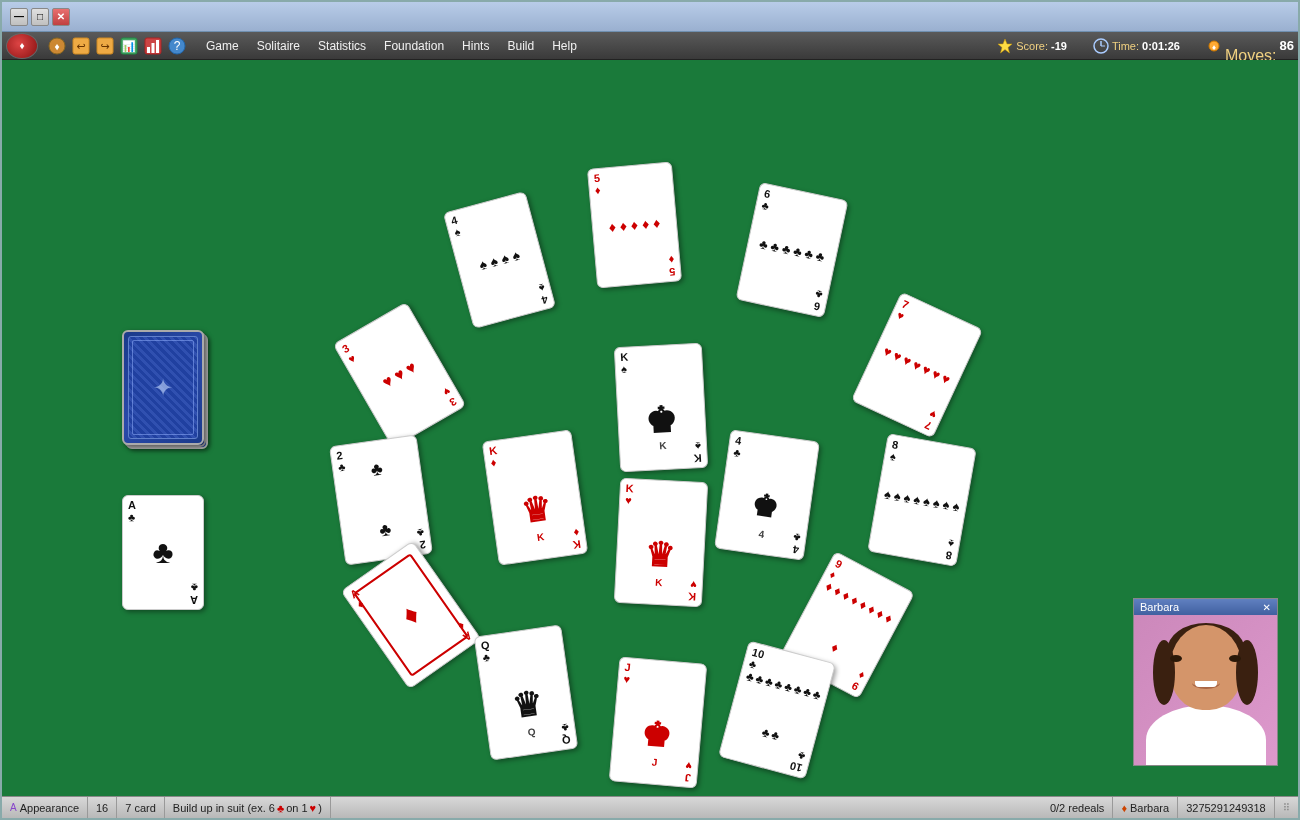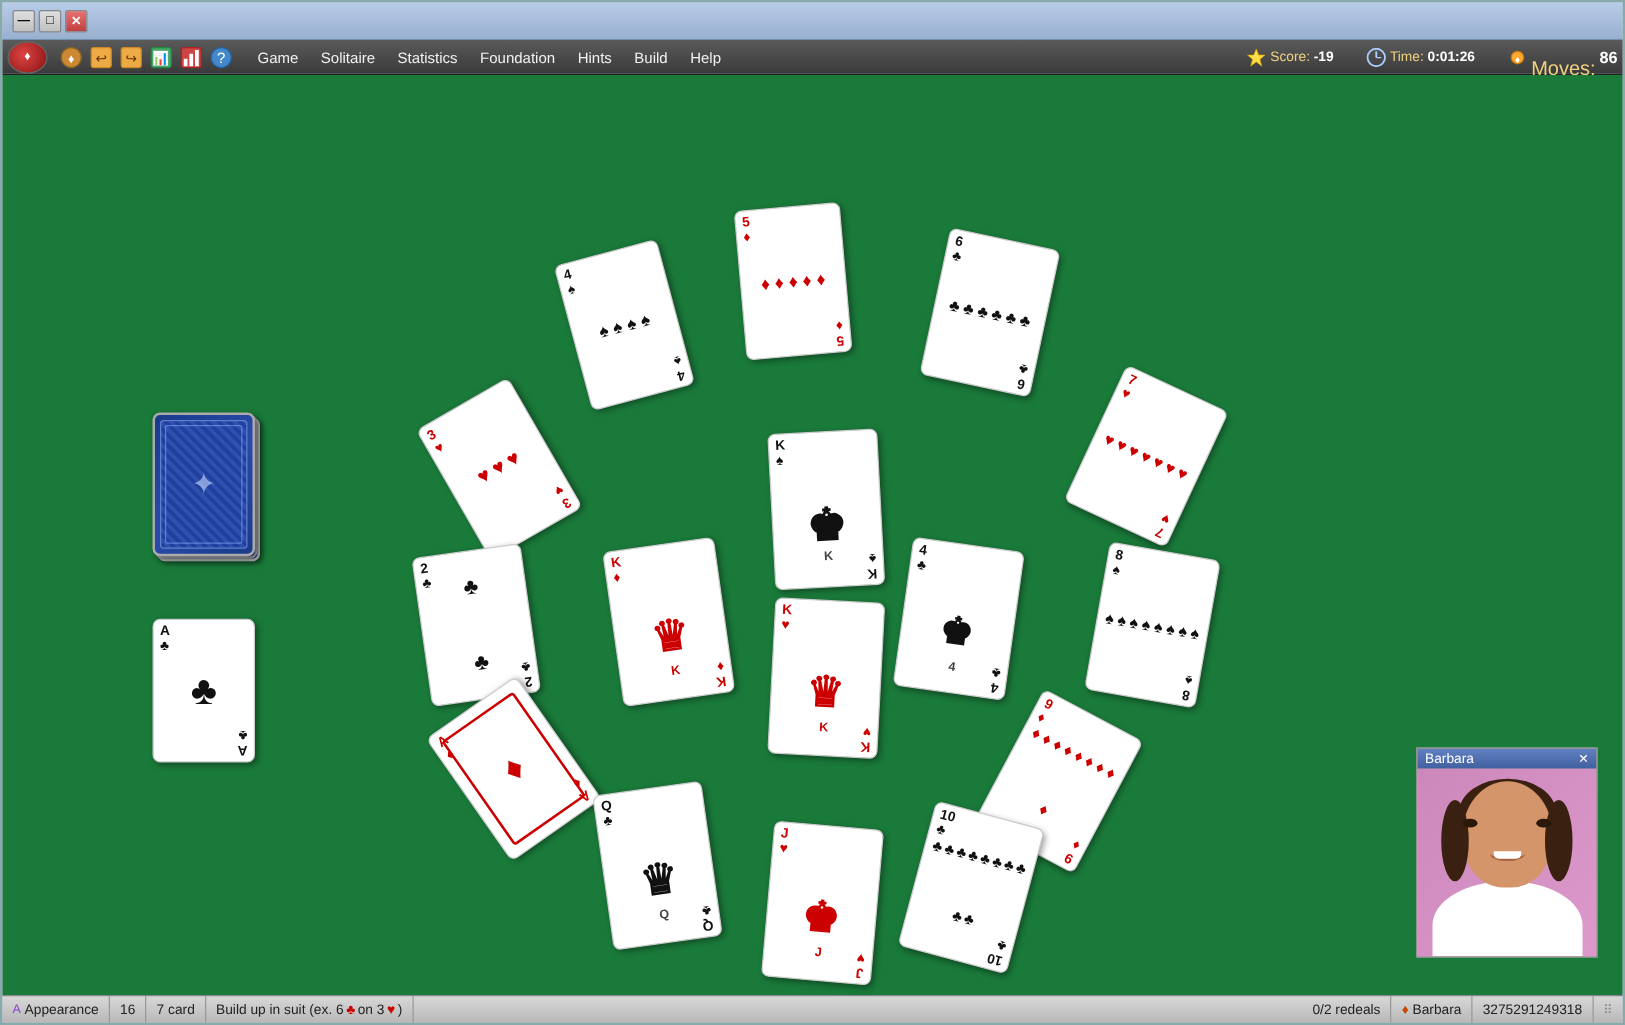--- a/index.html
+++ b/index.html
@@ -442,21 +442,21 @@
     </div>
     <div class="status-segment">
       <span>16</span>
     </div>
     <div class="status-segment">
       <span>7 card</span>
     </div>
     <div class="status-segment">
       <span>Build up in suit (ex. 6</span>
       <span class="status-dot"> ♣</span>
-      <span>on 3</span>
+      <span>on 1</span>
       <span class="status-dot"> ♥</span>
       <span>)</span>
     </div>
     <div style="flex:1;"></div>
     <div class="status-segment">
       <span>0/2 redeals</span>
     </div>
     <div class="status-segment">
       <span style="color:#cc4400; margin-right:3px;">♦</span>
       <span>Barbara</span>

